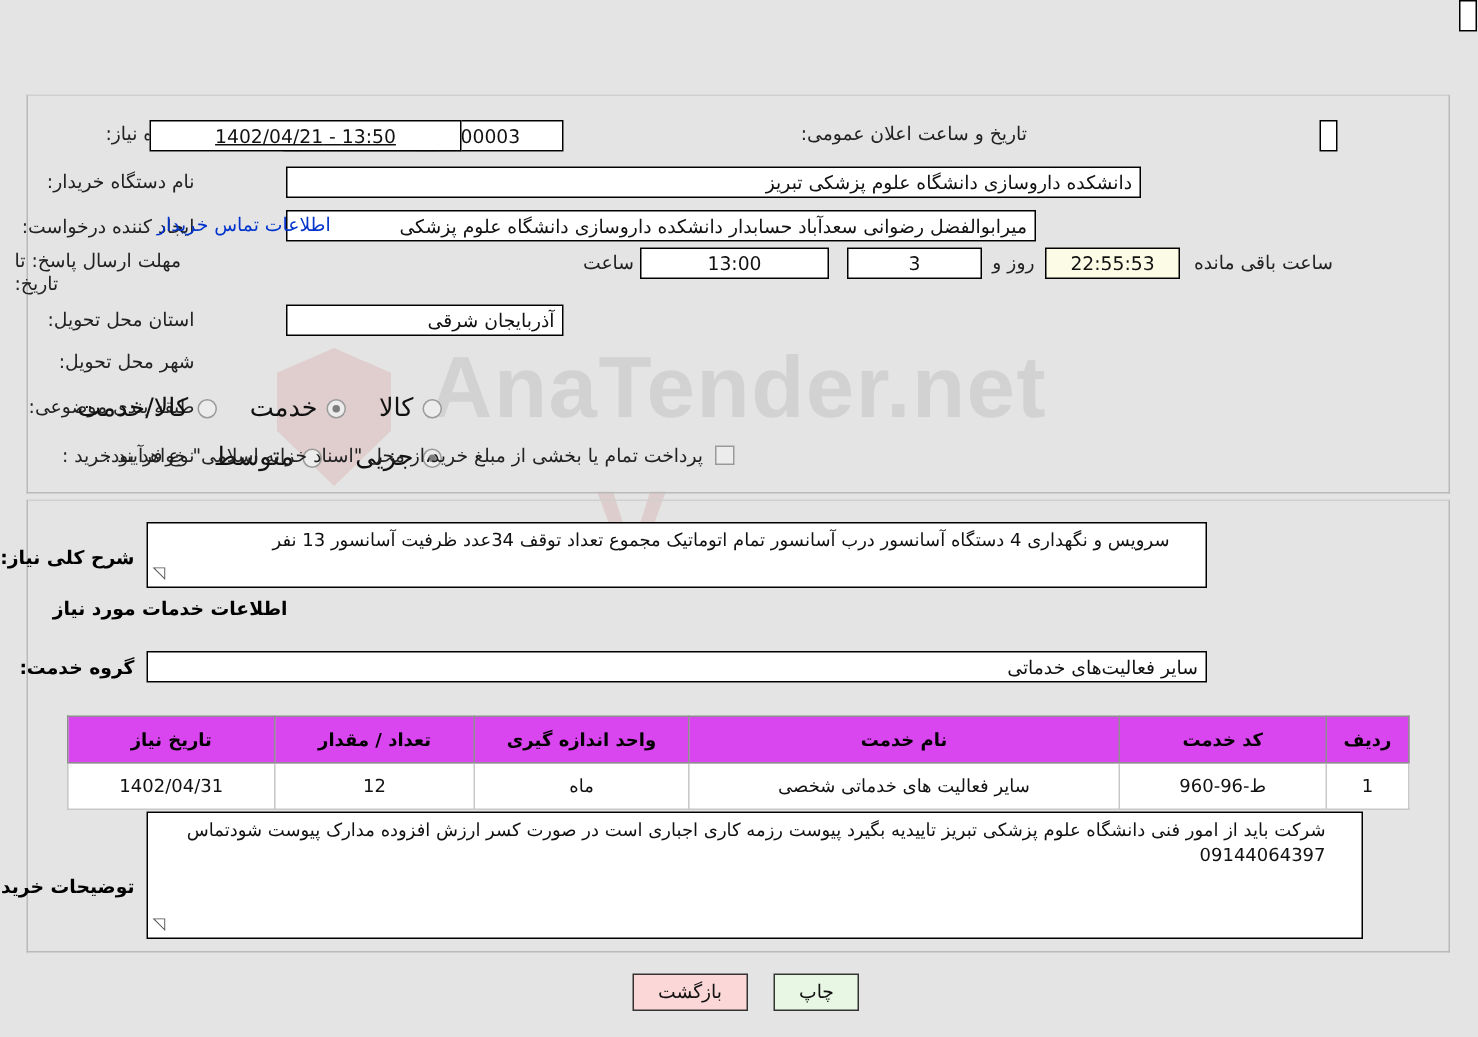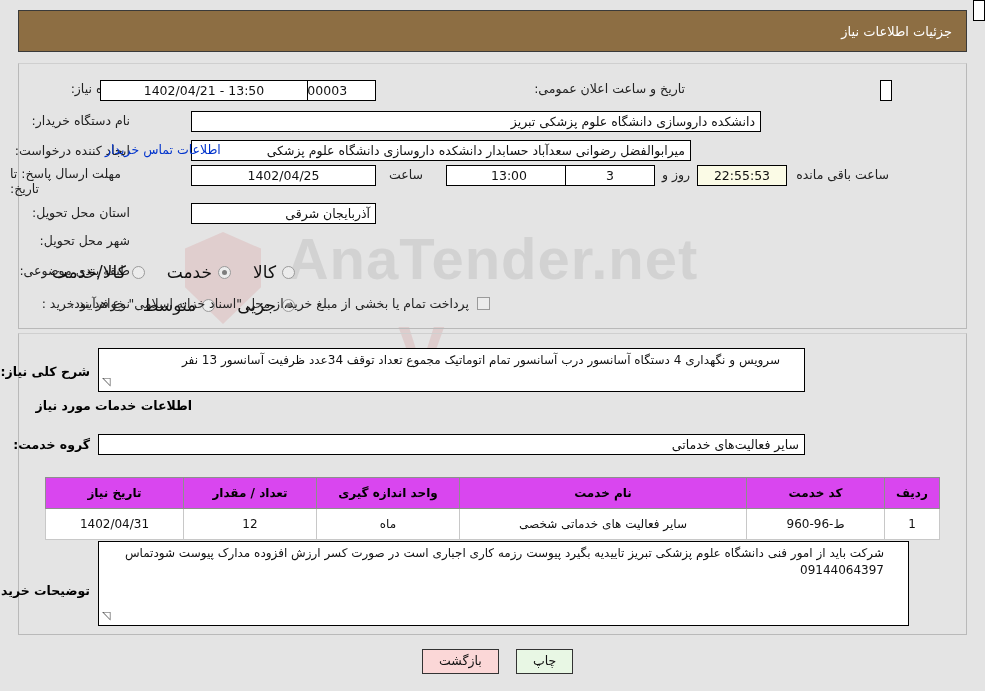--- a/index.html
+++ b/index.html
@@ -236,59 +236,55 @@
 </style>
 </head>
 <body>
 
 <div id="page">
 
   <div class="wm-shield"></div>
   <div class="wm">AnaTender.net</div>
   <div class="wm-v">V</div>
 
-  <div class="header-bar">
-    <span class="header-title">جزئیات اطلاعات نیاز</span>
-  </div>
 
   <div class="panel" id="panel-top"></div>
 
   <div class="row" style="right:855px; top:81px;">
     <span class="lbl">شماره نیاز:</span>
   </div>
   <div class="fld center" style="position:absolute; right:609px; top:80px; width:185px;">1102090916000003</div>
 
   <div class="row" style="right:300px; top:81px;">
     <span class="lbl">تاریخ و ساعت اعلان عمومی:</span>
   </div>
   <div class="fld center" style="position:absolute; right:695px; top:80px; width:0;"></div>
   <div class="fld center" style="position:absolute; left:880px; top:80px; width:0;"></div>
   <div class="fld center" style="position:absolute; right:692px; top:80px; width:0;"></div>
   <div class="fld center" style="position:absolute; left:null;"></div>
   <div class="fld center" style="position:absolute; right:784px; top:80px; width:0;"></div>
-  <div class="fld center" style="position:absolute; left:100px; top:80px; width:208px;">13:50 - 1402/04/21</div>
+  <div class="fld center" style="position:absolute; left:100px; top:80px; width:208px;text-decoration:underline;">13:50 - 1402/04/21</div>
 
   <div class="row" style="right:855px; top:113px;">
     <span class="lbl">نام دستگاه خریدار:</span>
   </div>
   <div class="fld right" style="position:absolute; right:224px; top:111px; width:570px;margin-left:16px;">دانشکده داروسازی دانشگاه علوم پزشکی تبریز</div>
 
   <div class="row" style="right:855px; top:143px;">
     <span class="lbl">ایجاد کننده درخواست:</span>
   </div>
   <div class="fld right" style="position:absolute; right:294px; top:140px; width:500px;">میرابوالفضل رضوانی سعدآباد حسابدار دانشکده داروسازی دانشگاه علوم پزشکی</div>
 
   <a class="link" style="position:absolute; left:105px; top:142px;">اطلاعات تماس خریدار</a>
 
   <div class="row" style="right:855px; top:166px; width:120px; display:block; text-align:right;">
     <span class="lbl" style="white-space:normal; display:inline-block; width:120px; line-height:15px;">مهلت ارسال پاسخ: تا تاریخ:</span>
   </div>
-  <div class="fld center" style="position:absolute; right:609px; top:165px; width:185px;">1402/04/25</div>
   <span class="lbl" style="position:absolute; right:562px; top:167px;">ساعت</span>
-  <div class="fld center" style="position:absolute; right:413px; top:165px; width:126px;">13:00</div>
+  <div class="fld center" style="position:absolute; right:432px; top:165px; width:126px;">13:00</div>
   <div class="fld center" style="position:absolute; right:330px; top:165px; width:90px;">3</div>
   <span class="lbl" style="position:absolute; right:295px; top:167px;">روز و</span>
   <div class="fld center cream" style="position:absolute; right:198px; top:165px; width:90px;">22:55:53</div>
   <span class="lbl" style="position:absolute; right:96px; top:167px;">ساعت باقی مانده</span>
 
   <div class="row" style="right:855px; top:205px;">
     <span class="lbl">استان محل تحویل:</span>
   </div>
   <div class="fld right" style="position:absolute; right:609px; top:203px; width:185px;">آذربایجان شرقی</div>
 

